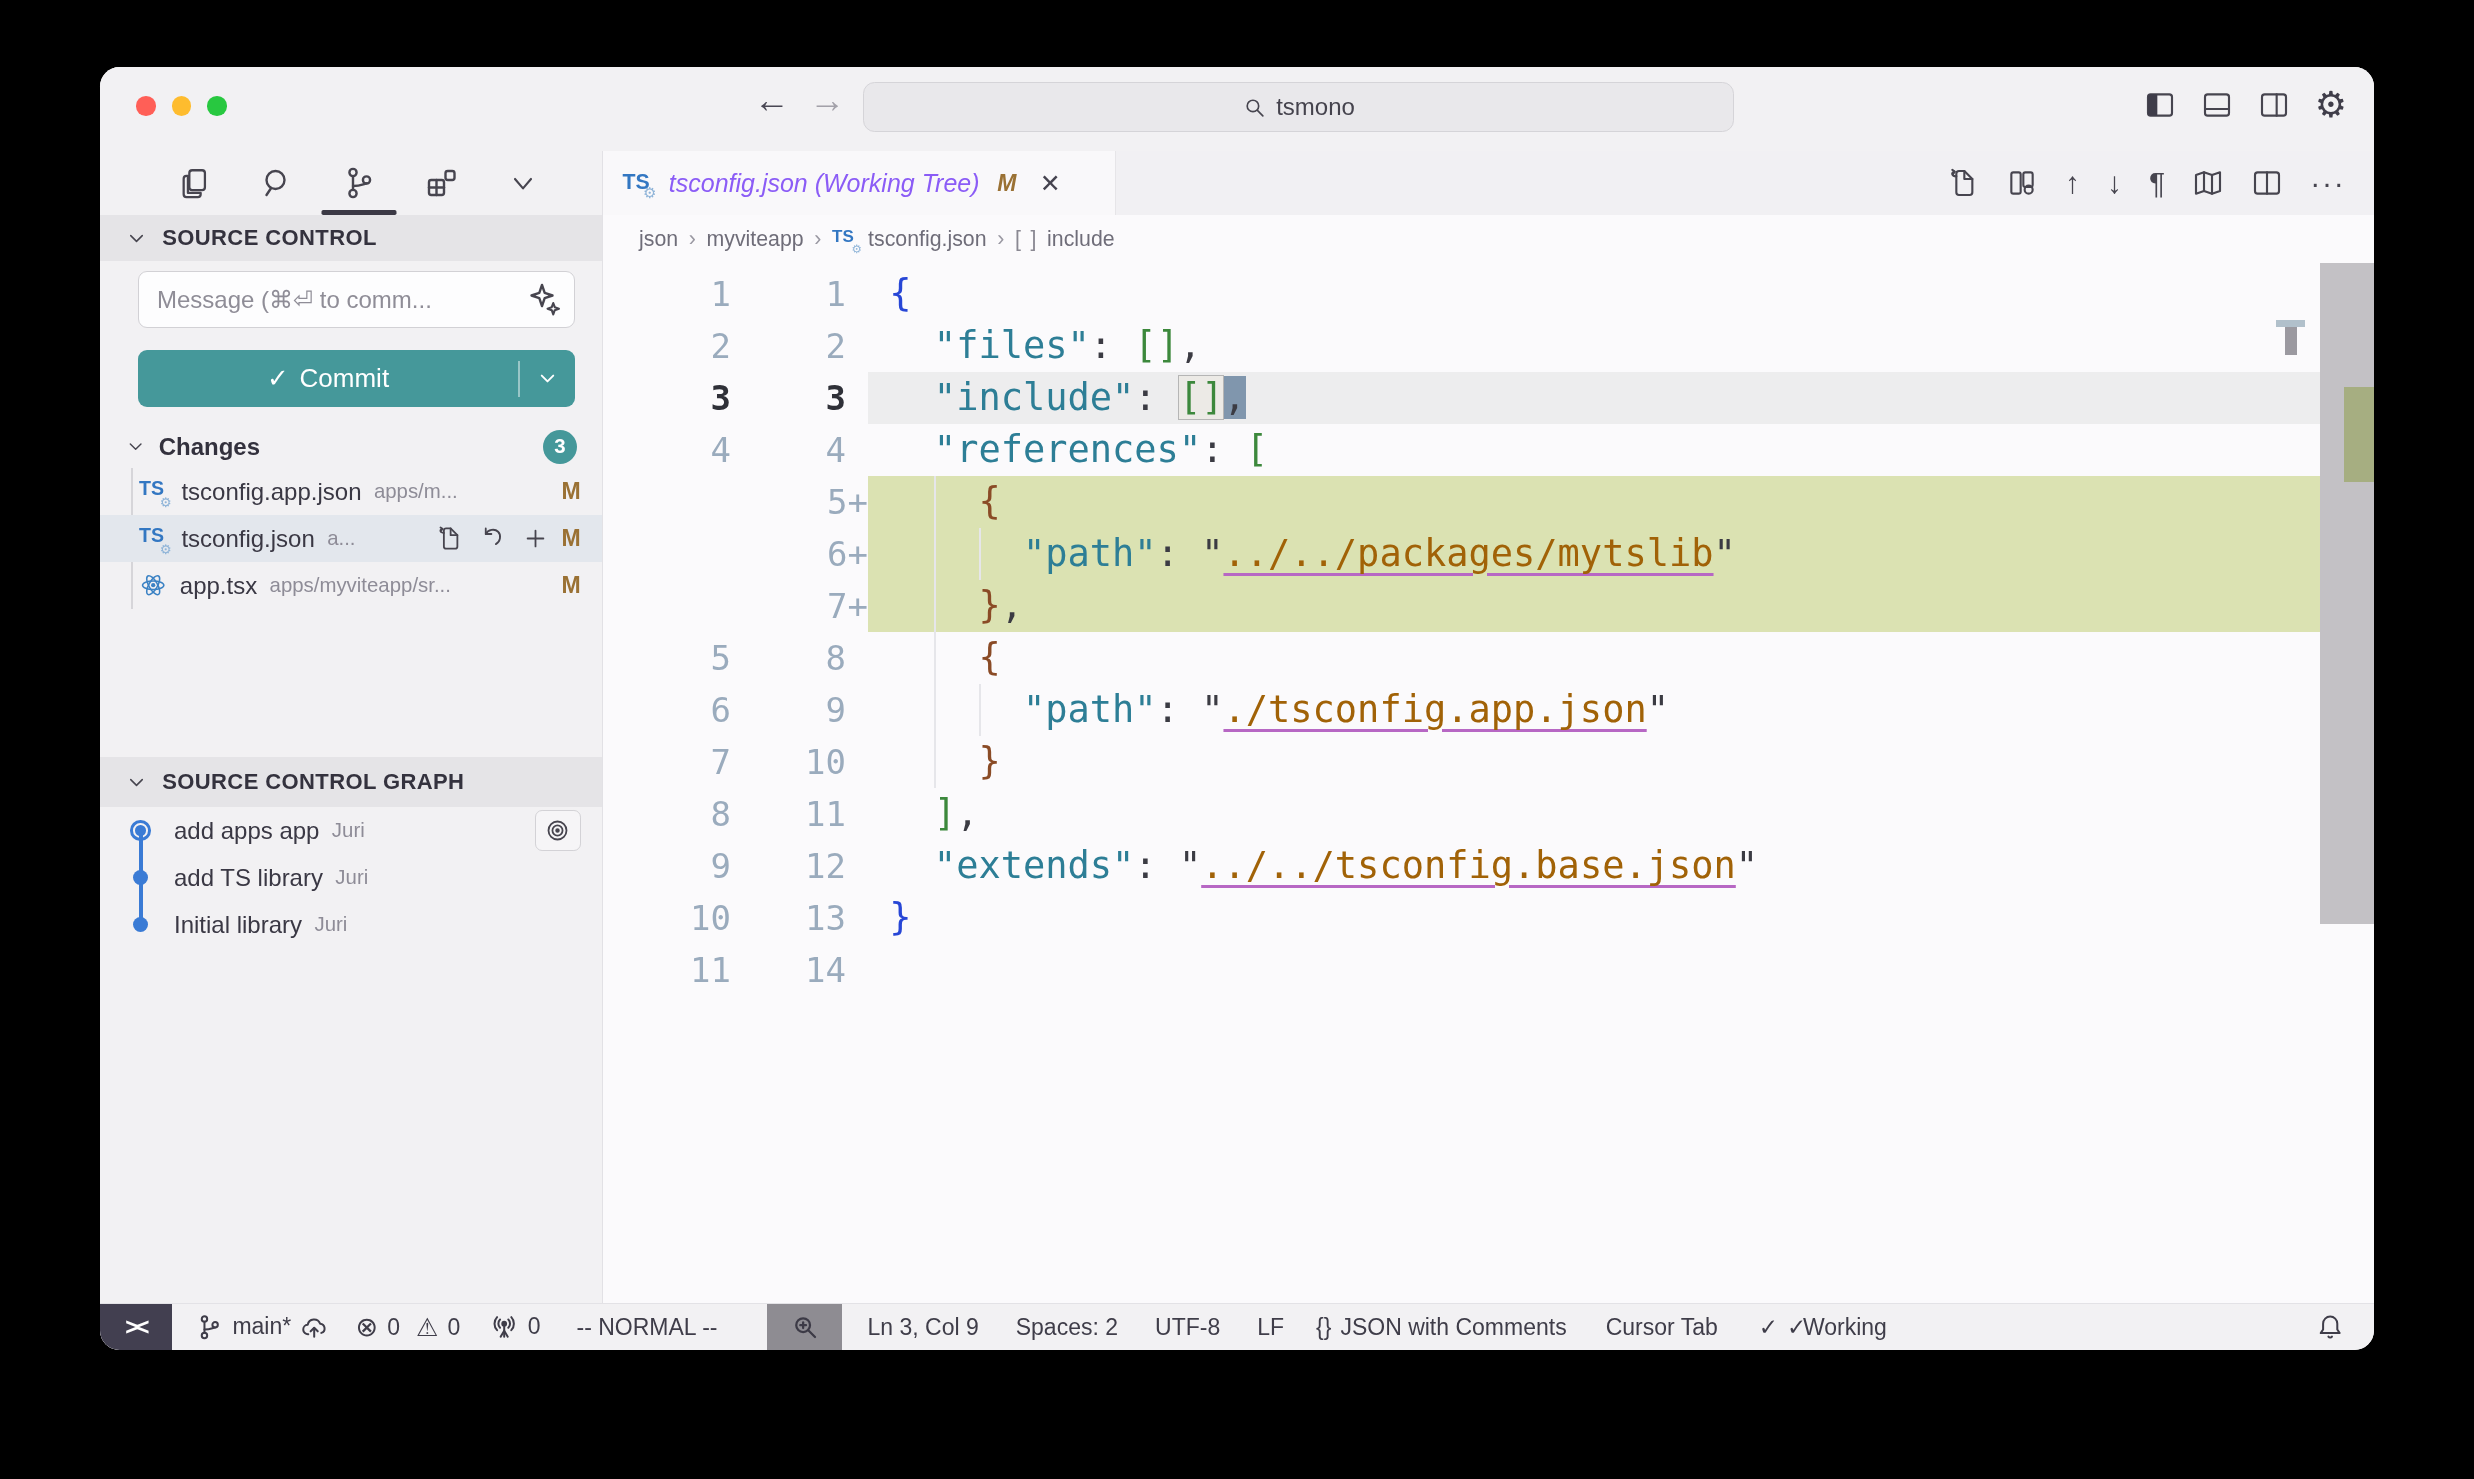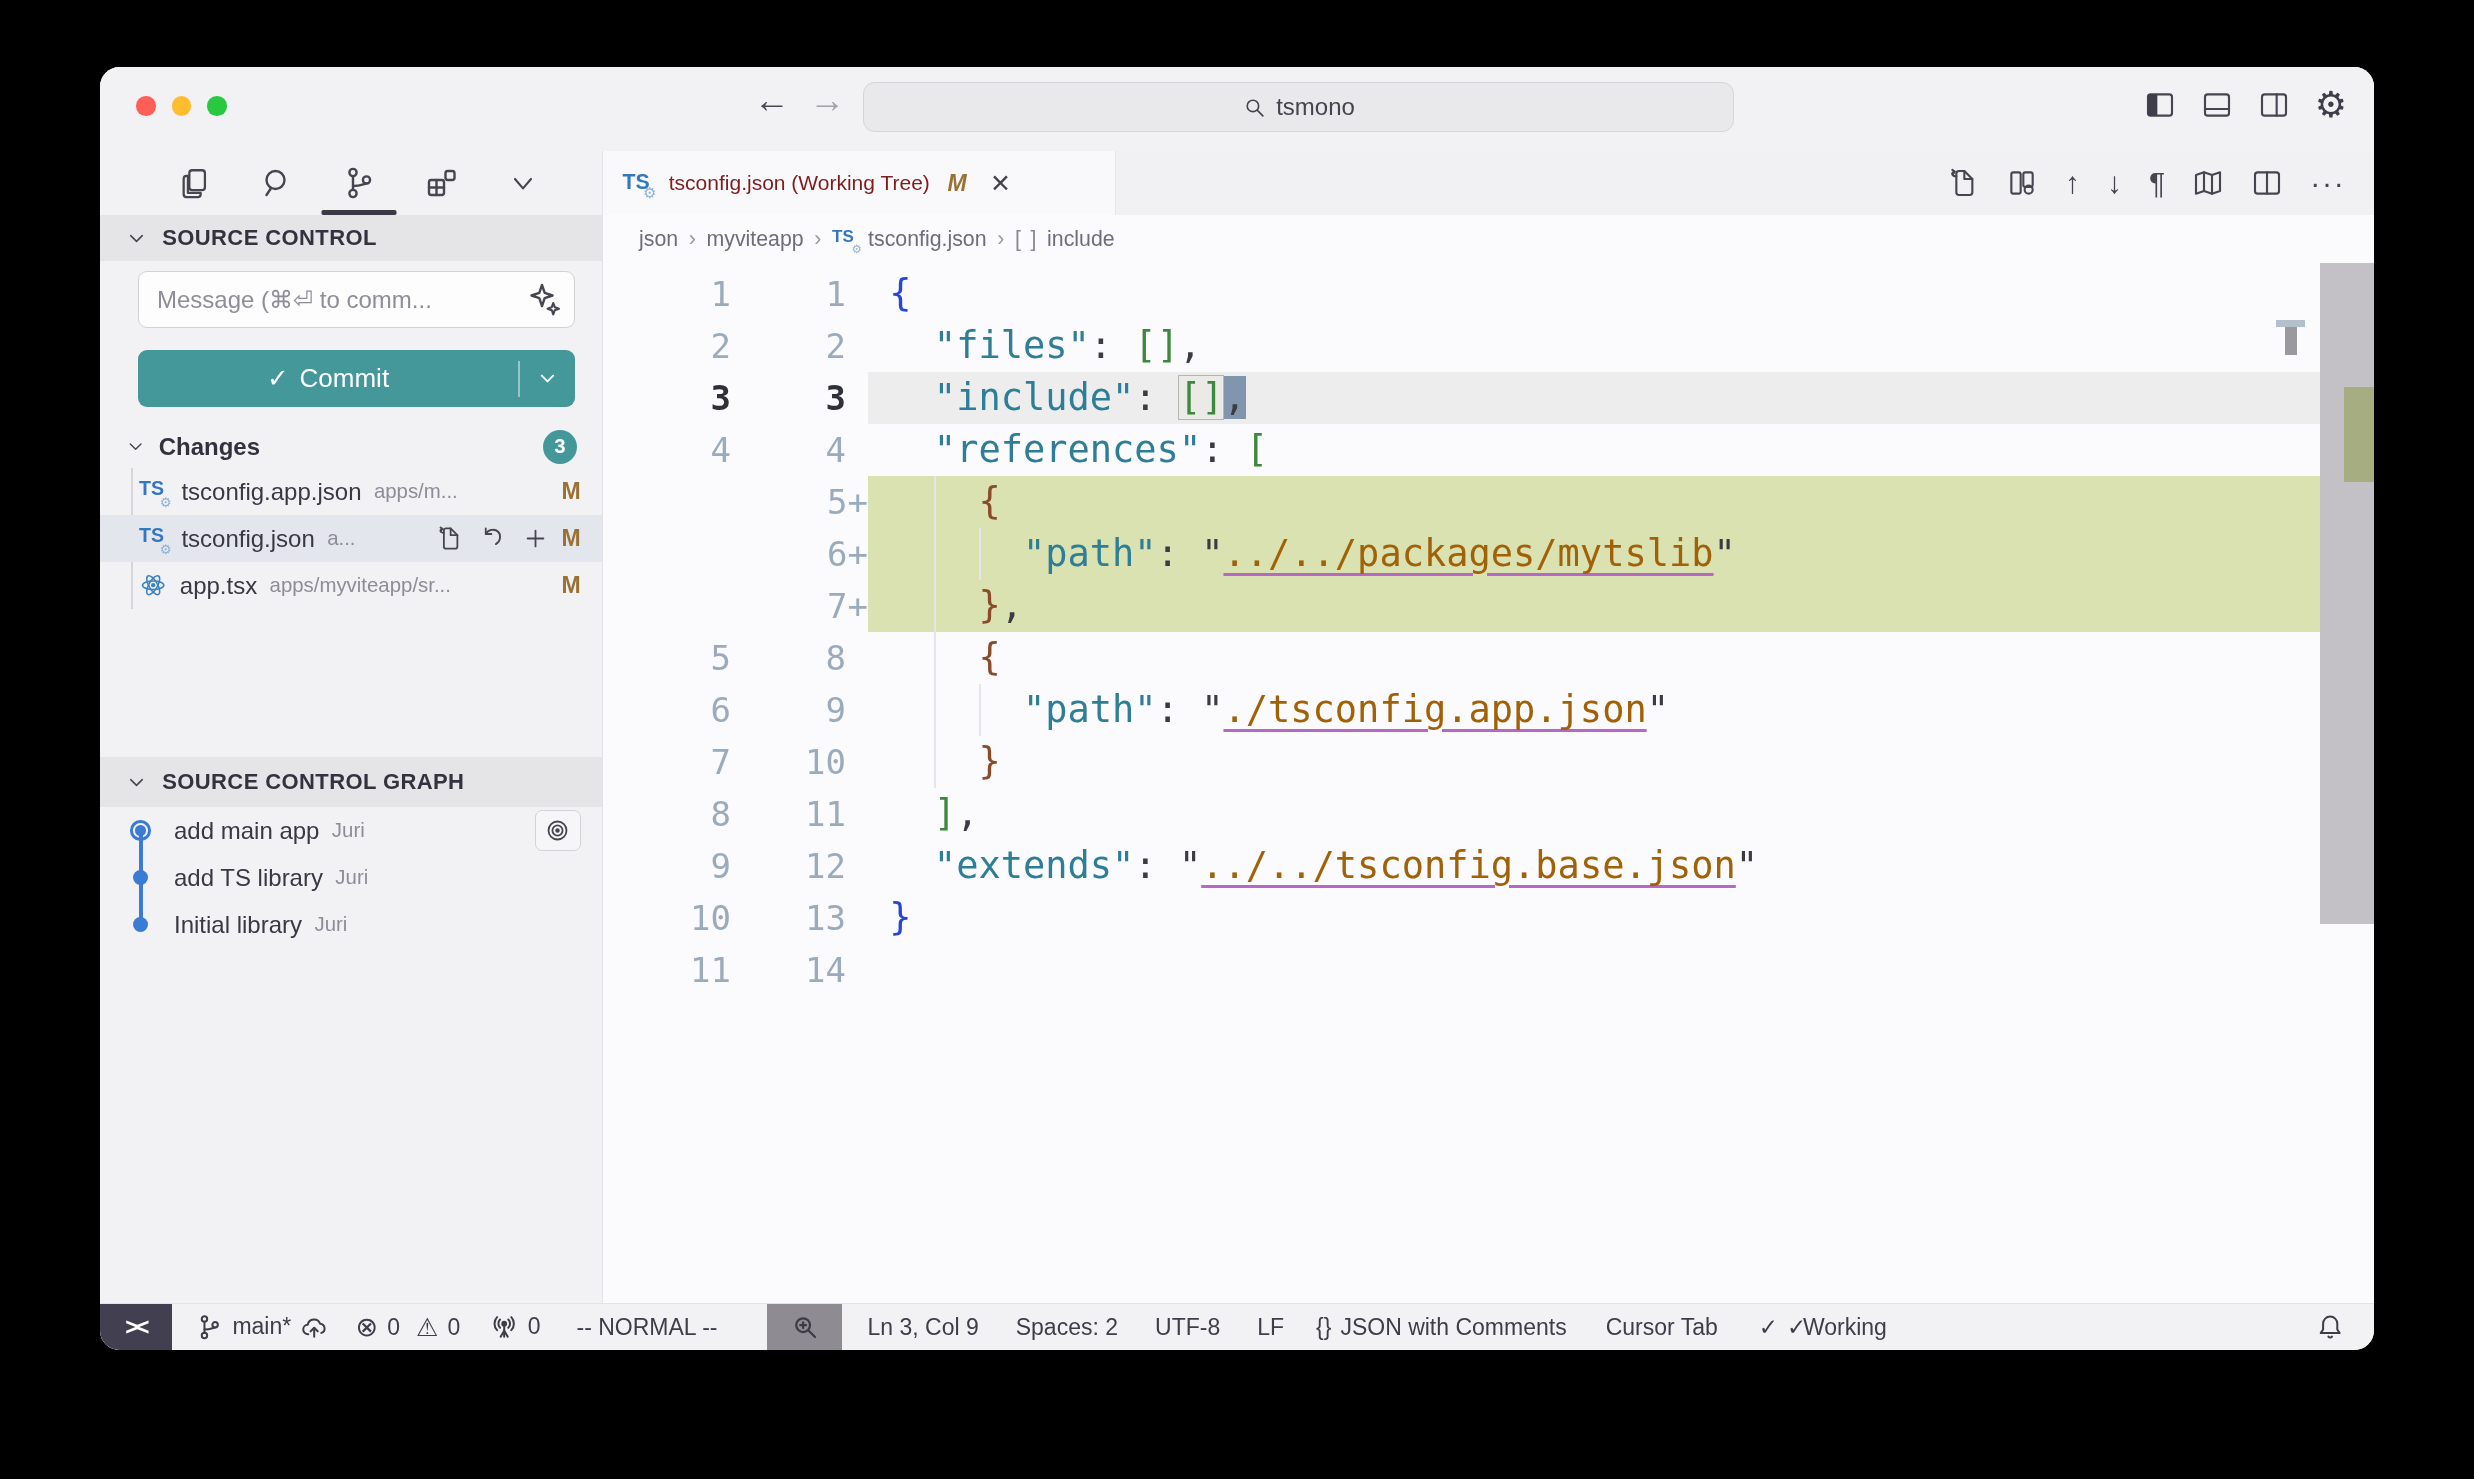--- a/index.html
+++ b/index.html
@@ -77,21 +77,21 @@
   .commit-msg{font-size:24px;color:#3a3844;white-space:nowrap;}
   .commit-author{font-size:20.4px;color:#8e8c97;}
   .commit-action{margin-left:auto;width:44px;height:39px;border:1.8px solid #d3d2d6;border-radius:7.1px;
             background:#f6f5f7;display:flex;align-items:center;justify-content:center;}
 
   
   .editor{flex:1;min-width:0;display:flex;flex-direction:column;background:#fbfafc;}
   .tabbar{height:64px;flex:none;background:#f1f0f3;display:flex;align-items:stretch;}
   .tab{width:513px;flex:none;background:#f9f8fa;border-right:1.8px solid #e6e5e8;display:flex;
        align-items:center;gap:14.2px;padding:0 19.6px;box-sizing:border-box;}
-  .tab-label{font-size:21px;color:#7f1d1d;white-space:nowrap;}
+  .tab-label{font-size:25px;font-style:italic;color:#8b5cf6;white-space:nowrap;}
   .tab-badge{font-size:23px;font-style:italic;color:#9a7134;font-weight:bold;margin-left:3.6px;}
   .tab-close{font-size:25px;color:#45434f;margin-left:9px;}
   .editor-actions{margin-left:auto;display:flex;align-items:center;gap:27px;padding-right:28.4px;color:#47454f;}
   .ea-txt{font-size:30px;color:#47454f;line-height:1;}
 
   .breadcrumbs{height:48px;flex:none;background:#fbfafc;display:flex;align-items:center;gap:10.7px;
        padding-left:36px;font-size:21.3px;color:#6f6d79;}
   .crumb{display:flex;align-items:center;gap:9px;}
   .crumb-sep{color:#9a98a2;font-size:21.3px;}
   .array-glyph{color:#8a8892;letter-spacing:1.8px;}
@@ -304,21 +304,21 @@
             </svg>
           <span>SOURCE CONTROL GRAPH</span>
         </div>
 
         <div class="commit-list">
           <div class="graph-line"></div>
         <div class="commit-row">
               <span class="dotcol">
                 <span class="dot ring"></span>
               </span>
-              <span class="commit-msg">add main app</span>
+              <span class="commit-msg">add apps app</span>
               <span class="commit-author">Juri</span>
               <span class="commit-action">
                 <svg width="27" height="27" viewBox="0 0 24 24" class="stroke">
                   <circle cx="12" cy="12" r="8"></circle>
                   <circle cx="12" cy="12" r="4.5"></circle>
                   <circle cx="12" cy="12" r="1.2" fill="#47454f"></circle>
                 </svg>
               </span>
             </div>
             <div class="commit-row">

